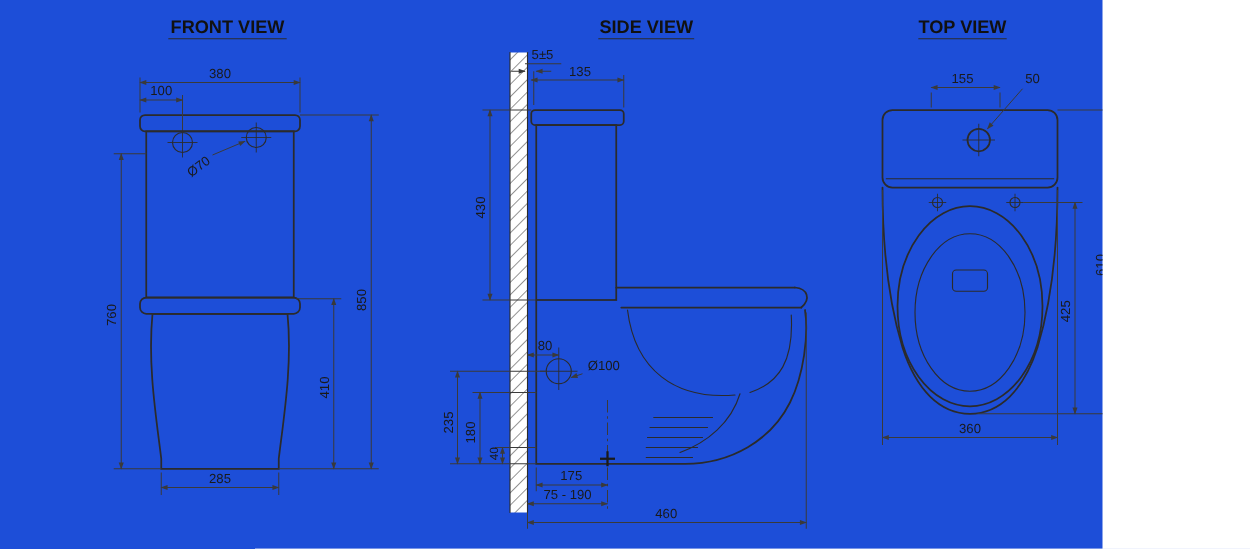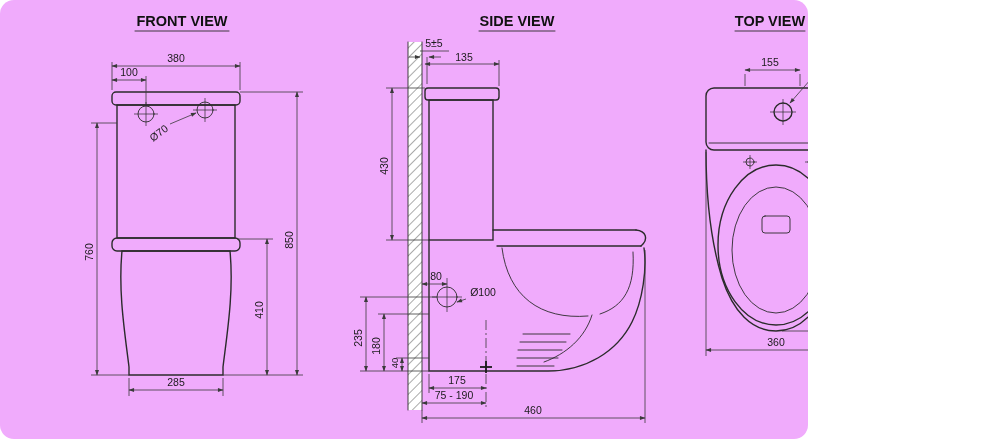--- a/index.html
+++ b/index.html
@@ -1,17 +1,17 @@
 <!DOCTYPE html>
 <html><head>
 <meta charset="utf-8">
 <style>
   html,body{margin:0;padding:0;background:#fff;}
-  #stage{position:relative;width:808px;height:439px;background:#f0abfc;overflow:hidden;
-         font-family:"Liberation Sans", sans-serif;border-radius:14px;}
+  #stage{position:relative;width:882px;height:439px;background:#1d4ed8;overflow:hidden;
+         font-family:"Liberation Sans", sans-serif;}
   svg{display:block;}
   .ol{stroke:#2b2b2b;stroke-width:1.4;fill:none;stroke-linecap:round;}
   .ol2{stroke:#2b2b2b;stroke-width:0.9;fill:none;stroke-linecap:round;}
   .thin{stroke:#2b2b2b;stroke-width:0.7;fill:none;}
   .dl{stroke:#3a3a3a;stroke-width:0.8;fill:none;}
   .cl{stroke:#3a3a3a;stroke-width:0.8;fill:none;stroke-dasharray:10 3 2 3;}
   .dt{font:10.5px "Liberation Sans", sans-serif;fill:#1a1a1a;text-anchor:middle;}
   .dts{font:9.5px "Liberation Sans", sans-serif;fill:#1a1a1a;text-anchor:middle;}
   .title{font:bold 14.5px "Liberation Sans", sans-serif;fill:#111;text-anchor:middle;}
 </style>

